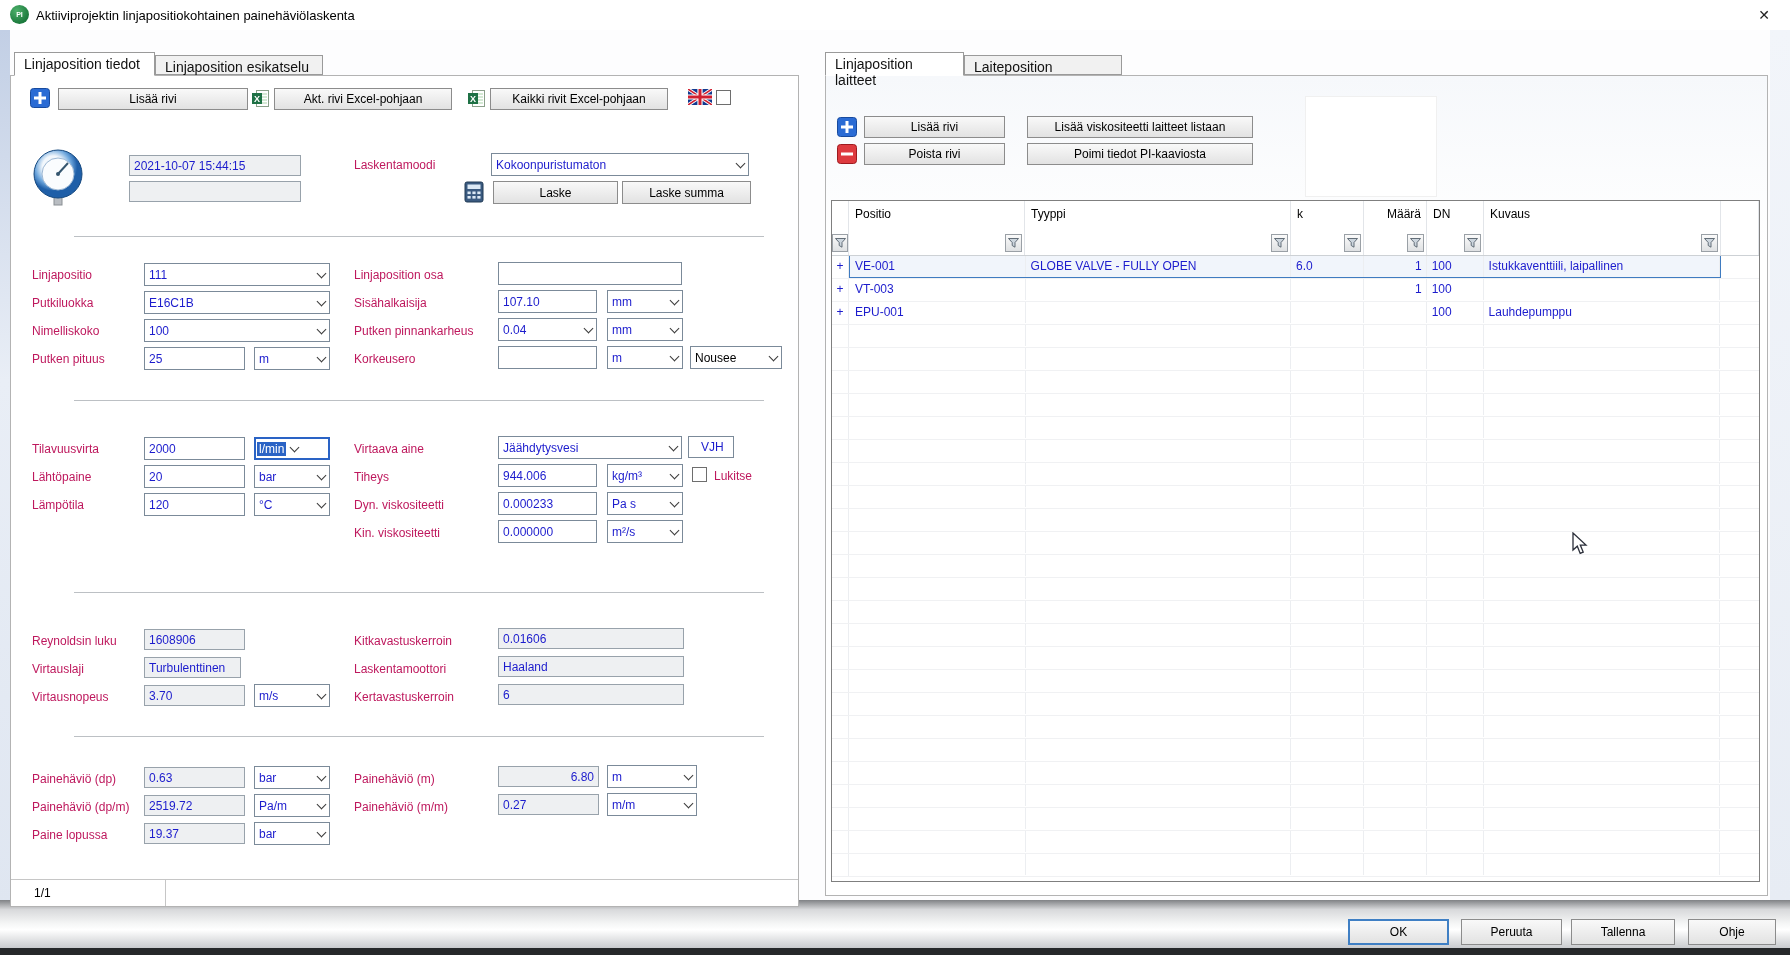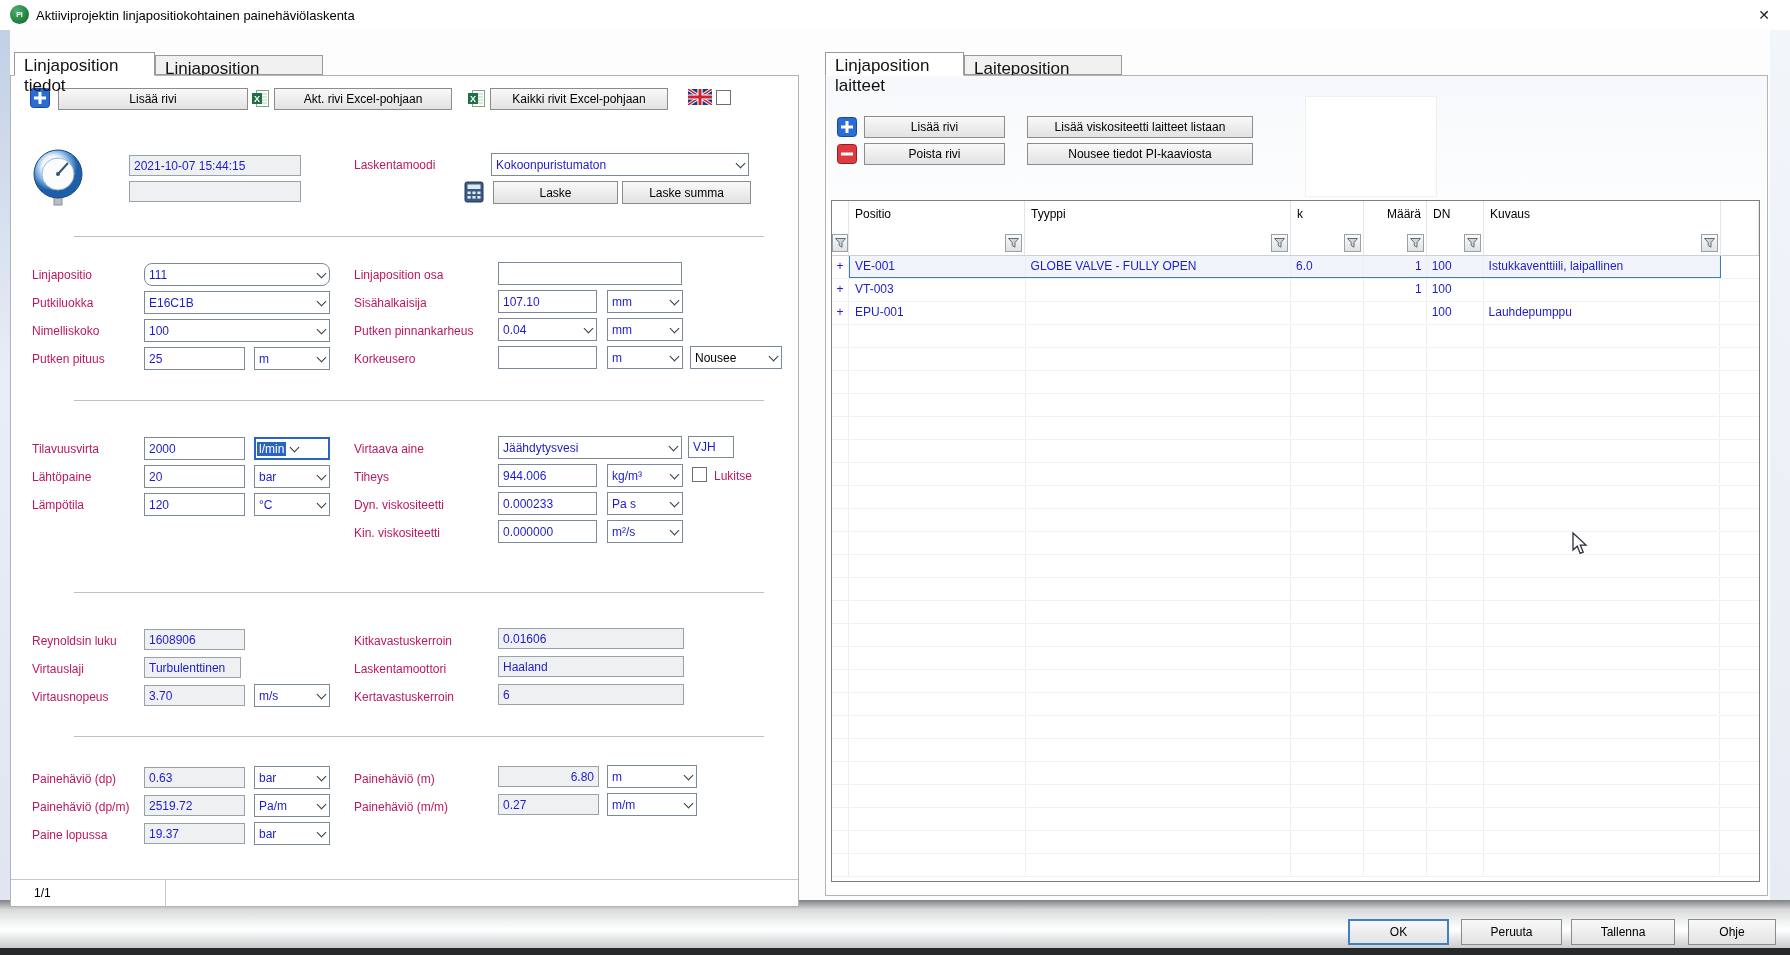--- a/index.html
+++ b/index.html
@@ -14,21 +14,21 @@
   .close-btn{position:absolute;right:4px;top:0;width:44px;height:30px;display:flex;align-items:center;justify-content:center;
              font-size:14px;color:#222;}
   
   .strip-left{position:absolute;left:0;top:30px;width:10px;height:877px;background:linear-gradient(to bottom,#c2cfe5,#e9eef6 40%,#dfe6f1);}
   .strip-right{position:absolute;right:0;top:30px;width:20px;height:870px;background:linear-gradient(to bottom,#f2f5fa,#e7ecf4);}
   .band-bottom{position:absolute;left:0;top:900px;width:1790px;height:48px;
                background:linear-gradient(to bottom,#808285,#d8d9db 20%,#f4f5f5 48%,#ffffff 62%,#c9cbce 100%);}
   .taskbar{position:absolute;left:0;top:948px;width:1790px;height:7px;background:#26282a;}
   
   .panel{position:absolute;background:#fff;border:1px solid #b3b3b3;box-sizing:border-box;}
-  .tab{position:absolute;box-sizing:border-box;border:1px solid #9a9a9a;padding:3px 9px 0 9px;font-size:17px;background:#f1f1f1;}
+  .tab{position:absolute;box-sizing:border-box;border:1px solid #9a9a9a;padding:3px 9px 0 9px;font-size:14px;background:#f1f1f1;}
   .tab.active{background:#fff;border-bottom:1px solid #fff;z-index:3;}
   .sep{position:absolute;height:1px;background:#bcc0c4;}
   
   .lbl{position:absolute;color:#be185d;white-space:nowrap;}
   .fld,.ro,.combo{position:absolute;box-sizing:border-box;background:#fff;border:1px solid #7b8a99;display:flex;align-items:center;}
   .fld span,.ro span,.combo .cval{color:#1c1ccd;padding:0 4px;white-space:nowrap;overflow:hidden;}
   .ro{background:#eef0f2;border-color:#98a2ab;}
   .combo .cval{flex:1;}
   .combo.focus{border-color:#2a63c5;box-shadow:0 0 0 1px #2a63c5 inset;}
   .combo.focus .cval{background:#2a63c5;color:#fff;margin:2px 0 2px 2px;padding:0 2px;flex:0 0 auto;}
@@ -176,21 +176,21 @@
   <div class="btn" style="left:493px;top:181px;width:125px;height:23px;">
     <span>Laske</span>
   </div>
   <div class="btn" style="left:622px;top:181px;width:129px;height:23px;">
     <span>Laske summa</span>
   </div>
 
   <div class="sep" style="left:74px;top:236px;width:690px;"></div>
 
   <div class="lbl" style="left:32px;top:268px;">Linjapositio</div>
-  <div class="combo" style="left:144px;top:263px;width:186px;height:23px;border-radius:8px;">
+  <div class="combo" style="left:144px;top:263px;width:186px;height:23px;">
     <span class="cval">111</span>
       <span class="chev"></span>
   </div>
   <div class="lbl" style="left:354px;top:268px;">Linjaposition osa</div>
   <div class="fld" style="left:498px;top:262px;width:184px;height:23px;">
     <span></span>
   </div>
 
   <div class="lbl" style="left:32px;top:296px;">Putkiluokka</div>
   <div class="combo" style="left:144px;top:291px;width:186px;height:23px;">
@@ -250,21 +250,21 @@
   </div>
   <div class="combo focus" style="left:254px;top:437px;width:76px;height:23px;">
     <span class="cval">l/min</span>
       <span class="chev"></span>
   </div>
   <div class="lbl" style="left:354px;top:442px;">Virtaava aine</div>
   <div class="combo" style="left:498px;top:436px;width:184px;height:23px;">
     <span class="cval">Jäähdytysvesi</span>
       <span class="chev"></span>
   </div>
-  <div class="fld" style="left:688px;top:436px;width:46px;height:22px;">
+  <div class="fld" style="left:688px;top:436px;width:46px;height:22px;padding-left:8px;">
     <span>VJH</span>
   </div>
 
   <div class="lbl" style="left:32px;top:470px;">Lähtöpaine</div>
   <div class="fld" style="left:144px;top:465px;width:101px;height:23px;">
     <span>20</span>
   </div>
   <div class="combo" style="left:254px;top:465px;width:76px;height:23px;">
     <span class="cval">bar</span>
       <span class="chev"></span>
@@ -412,21 +412,21 @@
         <rect x="4" y="8.5" width="12" height="3" fill="#fff"></rect>
       </svg>
   </div>
   <div class="btn" style="left:864px;top:143px;width:141px;height:22px;">
     <span>Poista rivi</span>
   </div>
   <div class="btn" style="left:1027px;top:116px;width:226px;height:22px;">
     <span>Lisää viskositeetti laitteet listaan</span>
   </div>
   <div class="btn" style="left:1027px;top:143px;width:226px;height:22px;">
-    <span>Nousee tiedot PI-kaaviosta</span>
+    <span>Poimi tiedot PI-kaaviosta</span>
   </div>
 
   <div class="previewbox" style="left:1305px;top:96px;width:132px;height:101px;"></div>
 
   <div class="dtable" id="device-table">
     <div class="t-head">
         <div class="t-hcell" style="width: 17px;"></div>
         <div class="t-hcell" style="width: 176px;">Positio</div>
         <div class="t-hcell" style="width: 266px;">Tyyppi</div>
         <div class="t-hcell" style="width: 73px;">k</div>

